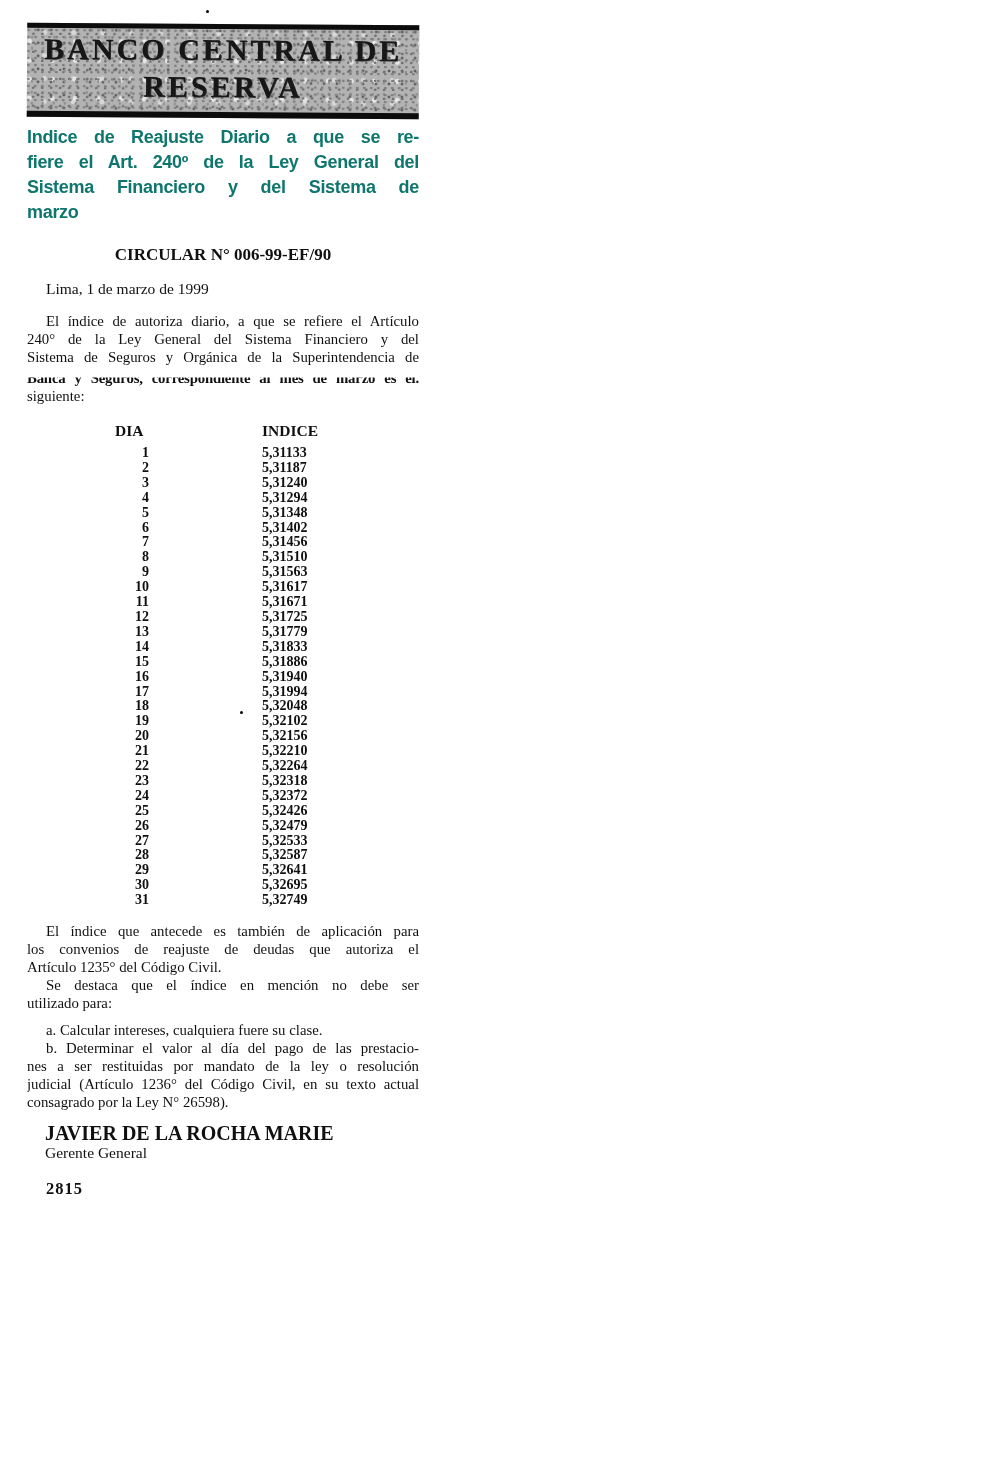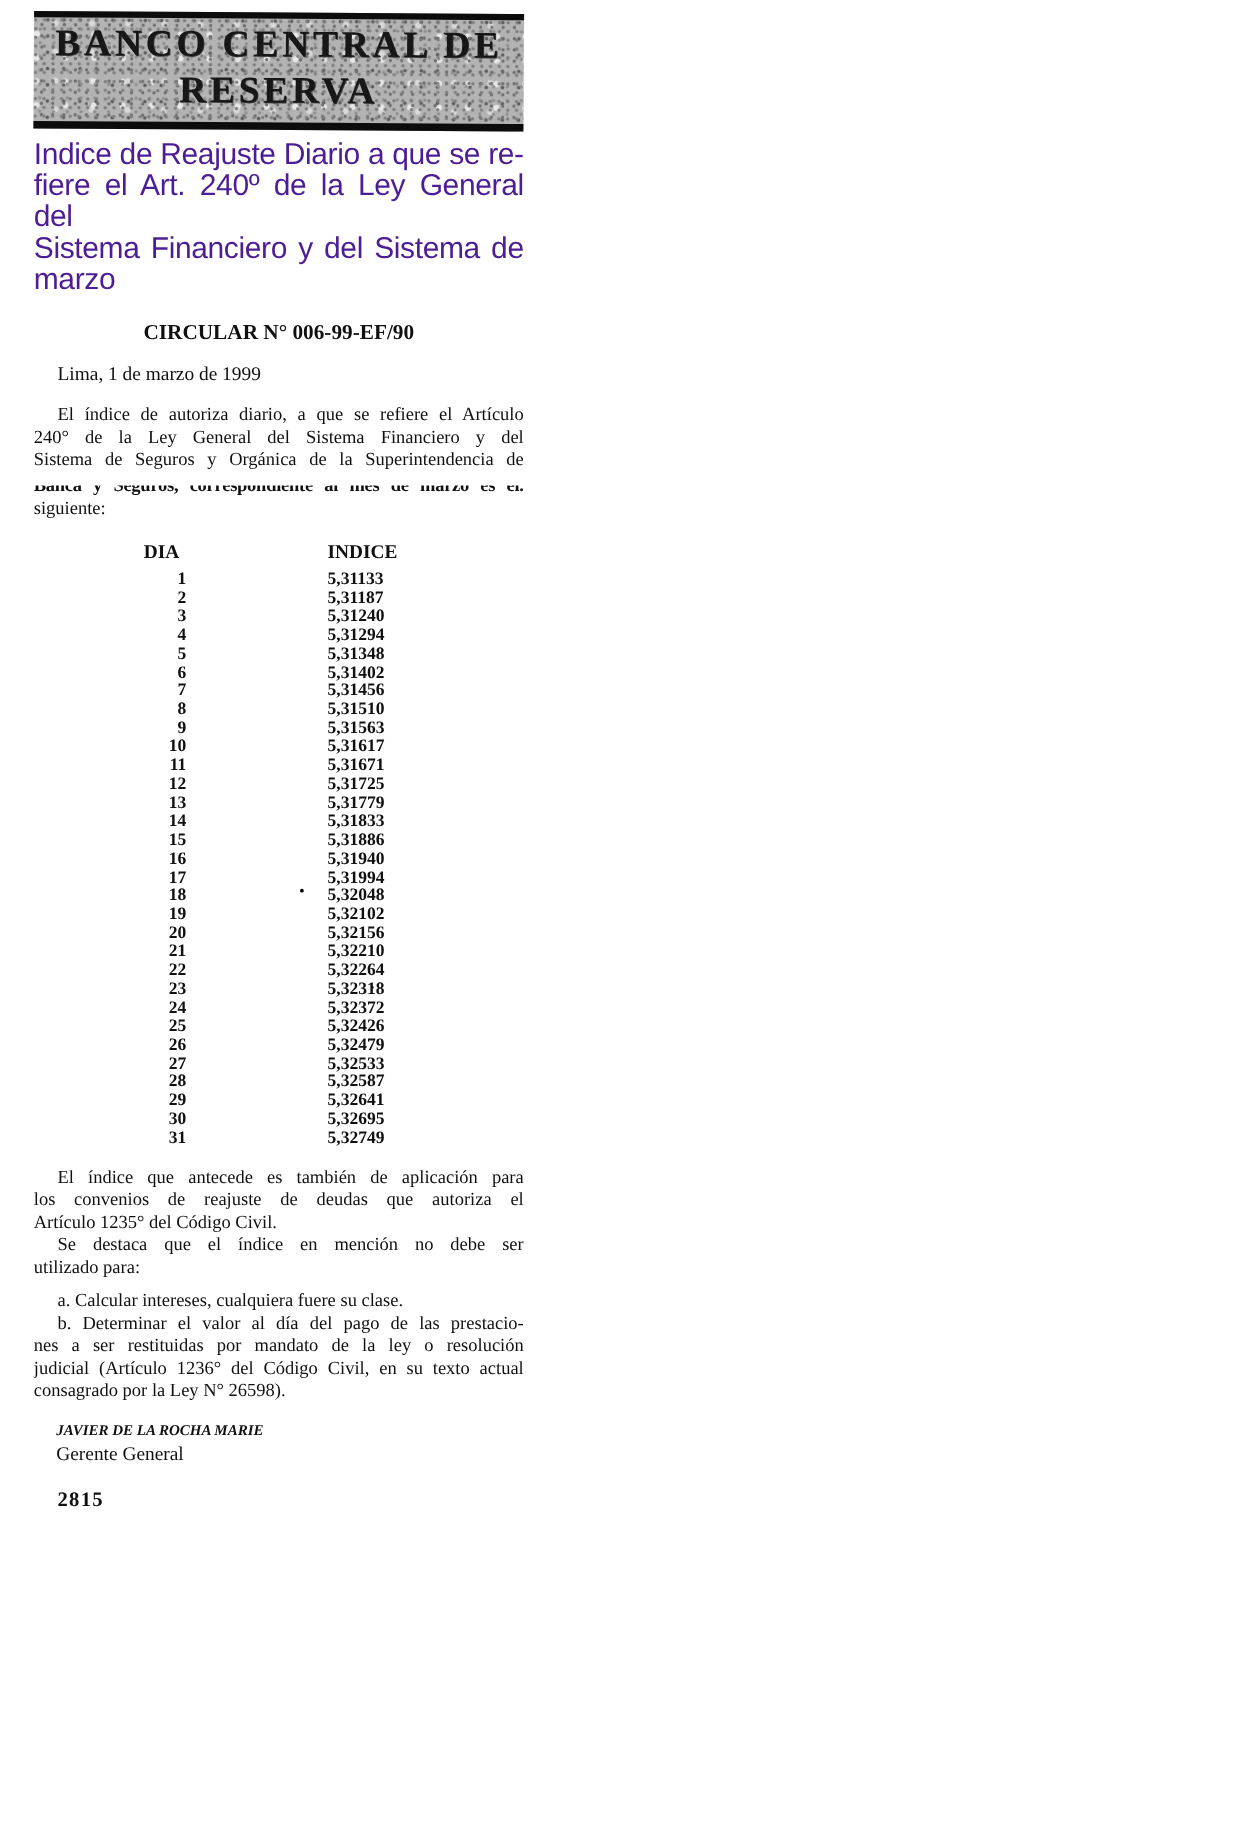--- a/index.html
+++ b/index.html
@@ -1,20 +1,20 @@
 <!DOCTYPE html>
 <html><head>
 <meta charset="utf-8">
 <style>
   html,body { margin:0; padding:0; background:#ffffff; }
   .page {
     position:relative; width:992px; height:1472px; background:#ffffff;
     font-family:"Liberation Serif", serif; color:#101010; overflow:hidden;
   }
-  .doc { position:absolute; left:27px; top:10px; width:392px; }
+  .doc { position:absolute; left:27px; top:24px; width:392px; }
 
   
   .masthead {
     position:relative; height:81px; padding-top:2px;
     border-top:5px solid #0c0c0c; border-bottom:6px solid #0c0c0c;
     background-color:#b3b3b3;
     background-image:
       radial-gradient(circle at 20% 30%, #7e7e7e 0 1px, transparent 1.6px),
       radial-gradient(circle at 70% 65%, #6f6f6f 0 1px, transparent 1.6px),
       radial-gradient(circle at 45% 85%, #909090 0 1px, transparent 1.6px),
@@ -24,21 +24,21 @@
     background-size: 7px 7px, 9px 9px, 11px 11px, 13px 13px, 23px 19px, 29px 23px;
     transform: rotate(0.35deg);
     text-align:center;
   }
   .masthead .mh-line {
     font-weight:bold; font-size:30px; line-height:37px; letter-spacing:3px;
     color:#171717; text-shadow:0.6px 0.6px 0 #3c3c3c;
   }
 
   
-  .headline { margin-top:7px; font-family:"Liberation Sans", sans-serif; font-weight:normal; font-size:24px; line-height:25px; letter-spacing:-0.3px; color:#4c1d95; }
+  .headline { margin-top:7px; font-family:"Liberation Sans", sans-serif; font-weight:bold; font-size:18px; line-height:25px; letter-spacing:-0.3px; color:#0f766e; }
   .headline .ln { text-align:justify; text-align-last:justify; }
   .headline .ln.left { text-align-last:left; }
 
   
   .circular { margin-top:20px; text-align:center; font-weight:bold; font-size:17px; }
   .dateline { margin-top:15px; padding-left:19px; font-size:15.5px; }
 
   .para { font-size:14.8px; line-height:18px; }
   .para .ln { text-align:justify; text-align-last:justify; overflow:hidden; }
   .para .ln.left { text-align:left; text-align-last:left; }
@@ -51,21 +51,21 @@
   .t-head { display:flex; font-weight:bold; font-size:15.5px; margin-bottom:6px; }
   .t-head .h-dia { width:34px; }
   .t-head .h-ind { margin-left:113px;text-align:center; }
   .t-body .t-row { display:flex; font-weight:bold; font-size:14px; line-height:14.9px; }
   .t-row .c-dia { width:34px; text-align:right; }
   .t-row .c-ind { margin-left:113px; }
 
   .closing1 { margin-top:14px; }
   .closing2 { margin-top:9px; }
   .signature { margin-top:13px; padding-left:18px; }
-  .sig-name { font-weight:bold; font-size:12px; line-height:19px;font-style:italic; }
+  .sig-name { font-weight:bold; font-size:20px; line-height:19px; }
   .sig-role { font-size:15.5px; line-height:19px; }
   .doc-number { margin-top:17px; padding-left:19px; font-weight:bold; font-size:16.5px; letter-spacing:1px; }
 
   .dot { position:absolute; background:#000; border-radius:50%; }
   .dot1 { left:206px; top:10px; width:3px; height:3px; }
   .dot2 { left:240px; top:711px; width:3px; height:3px; }
   .dot3 { left:297px; top:789px; width:2px; height:2px; opacity:.8; }
 </style>
 </head>
 <body>

